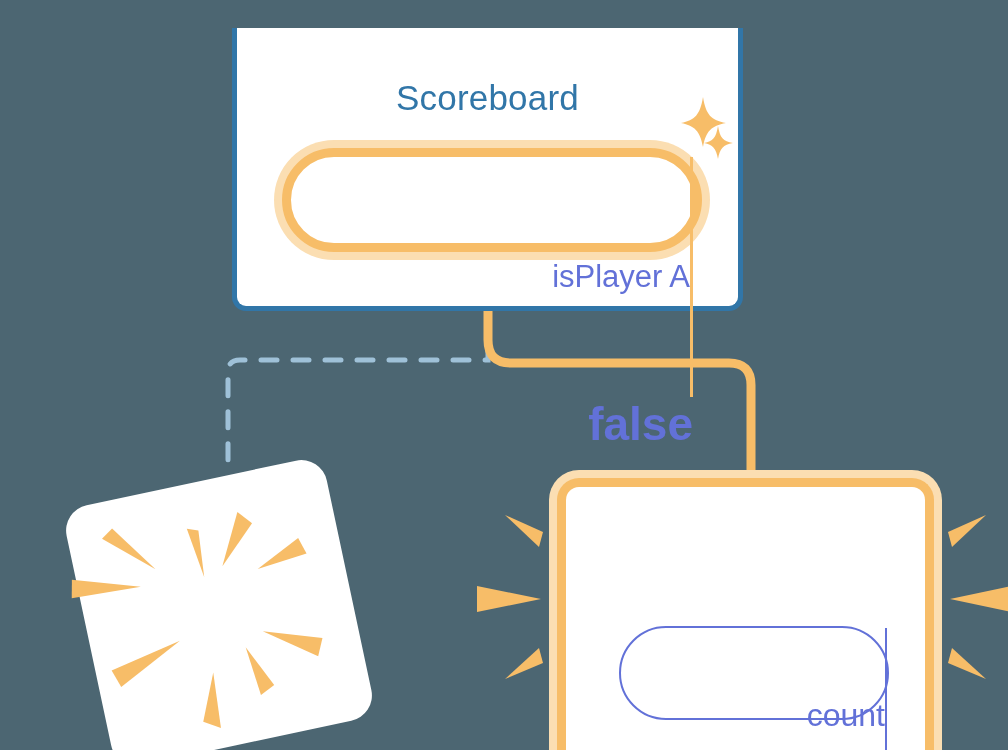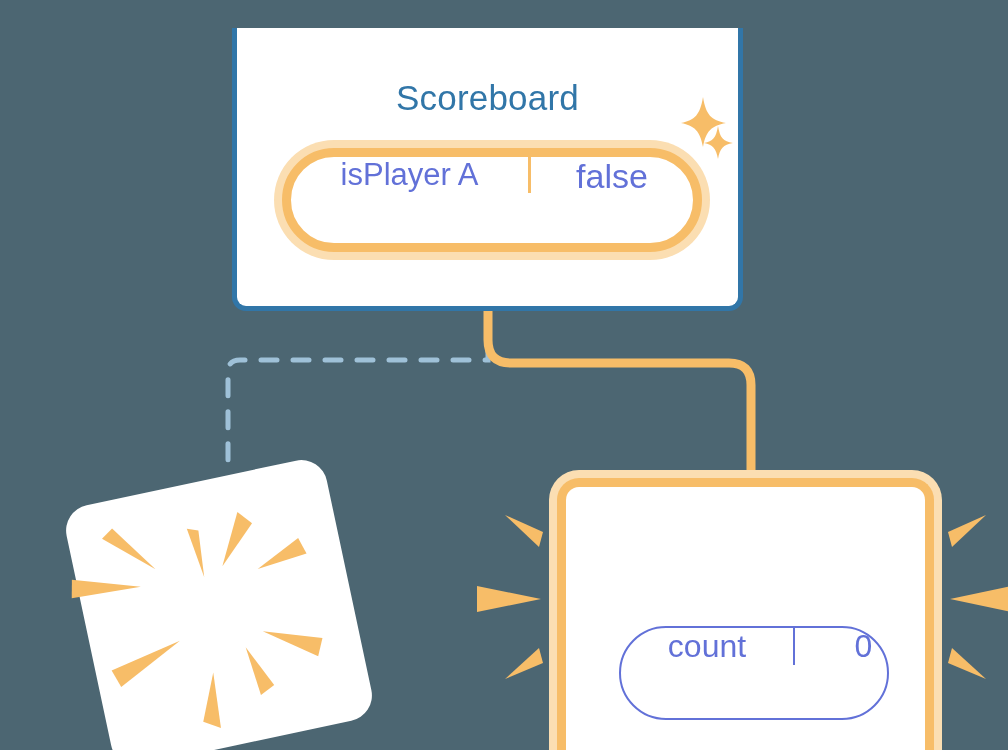--- a/index.html
+++ b/index.html
@@ -79,23 +79,24 @@
     font-weight: 400;
     letter-spacing: 0.2px;
   }
   #scoreboard-title { top: 50px; }
   #counter-title    { top: 57px; }
 
   
   .pill {
     position: absolute;
     display: flex;
-    align-items: flex-start;
+    align-items: flex-end;
     box-sizing: border-box;
     background: #ffffff;
+    flex-direction: column;
   }
   .pill .pill-key,
   .pill .pill-val {
     display: flex;
     align-items: center;
     justify-content: center;
     color: #6271d8;
     box-sizing: border-box;
   }
 
@@ -110,22 +111,22 @@
     box-shadow: 0 0 0 8px #fbdeb2;
   }
   #scoreboard-pill .pill-key {
     flex: 0 0 240px;
     font-size: 31px;
     font-weight: 400;
     border-right: 3px solid #f7bd68;
   }
   #scoreboard-pill .pill-val {
     flex: 1 1 auto;
-    font-size: 34px;
-    font-weight: 400;
+    font-size: 46px;
+    font-weight: 700;
   }
 
   
   #counter-pill {
     left: 53px;
     top: 139px;
     width: 270px;
     height: 94px;
     border: 2px solid #6271d8;
     border-radius: 47px;

